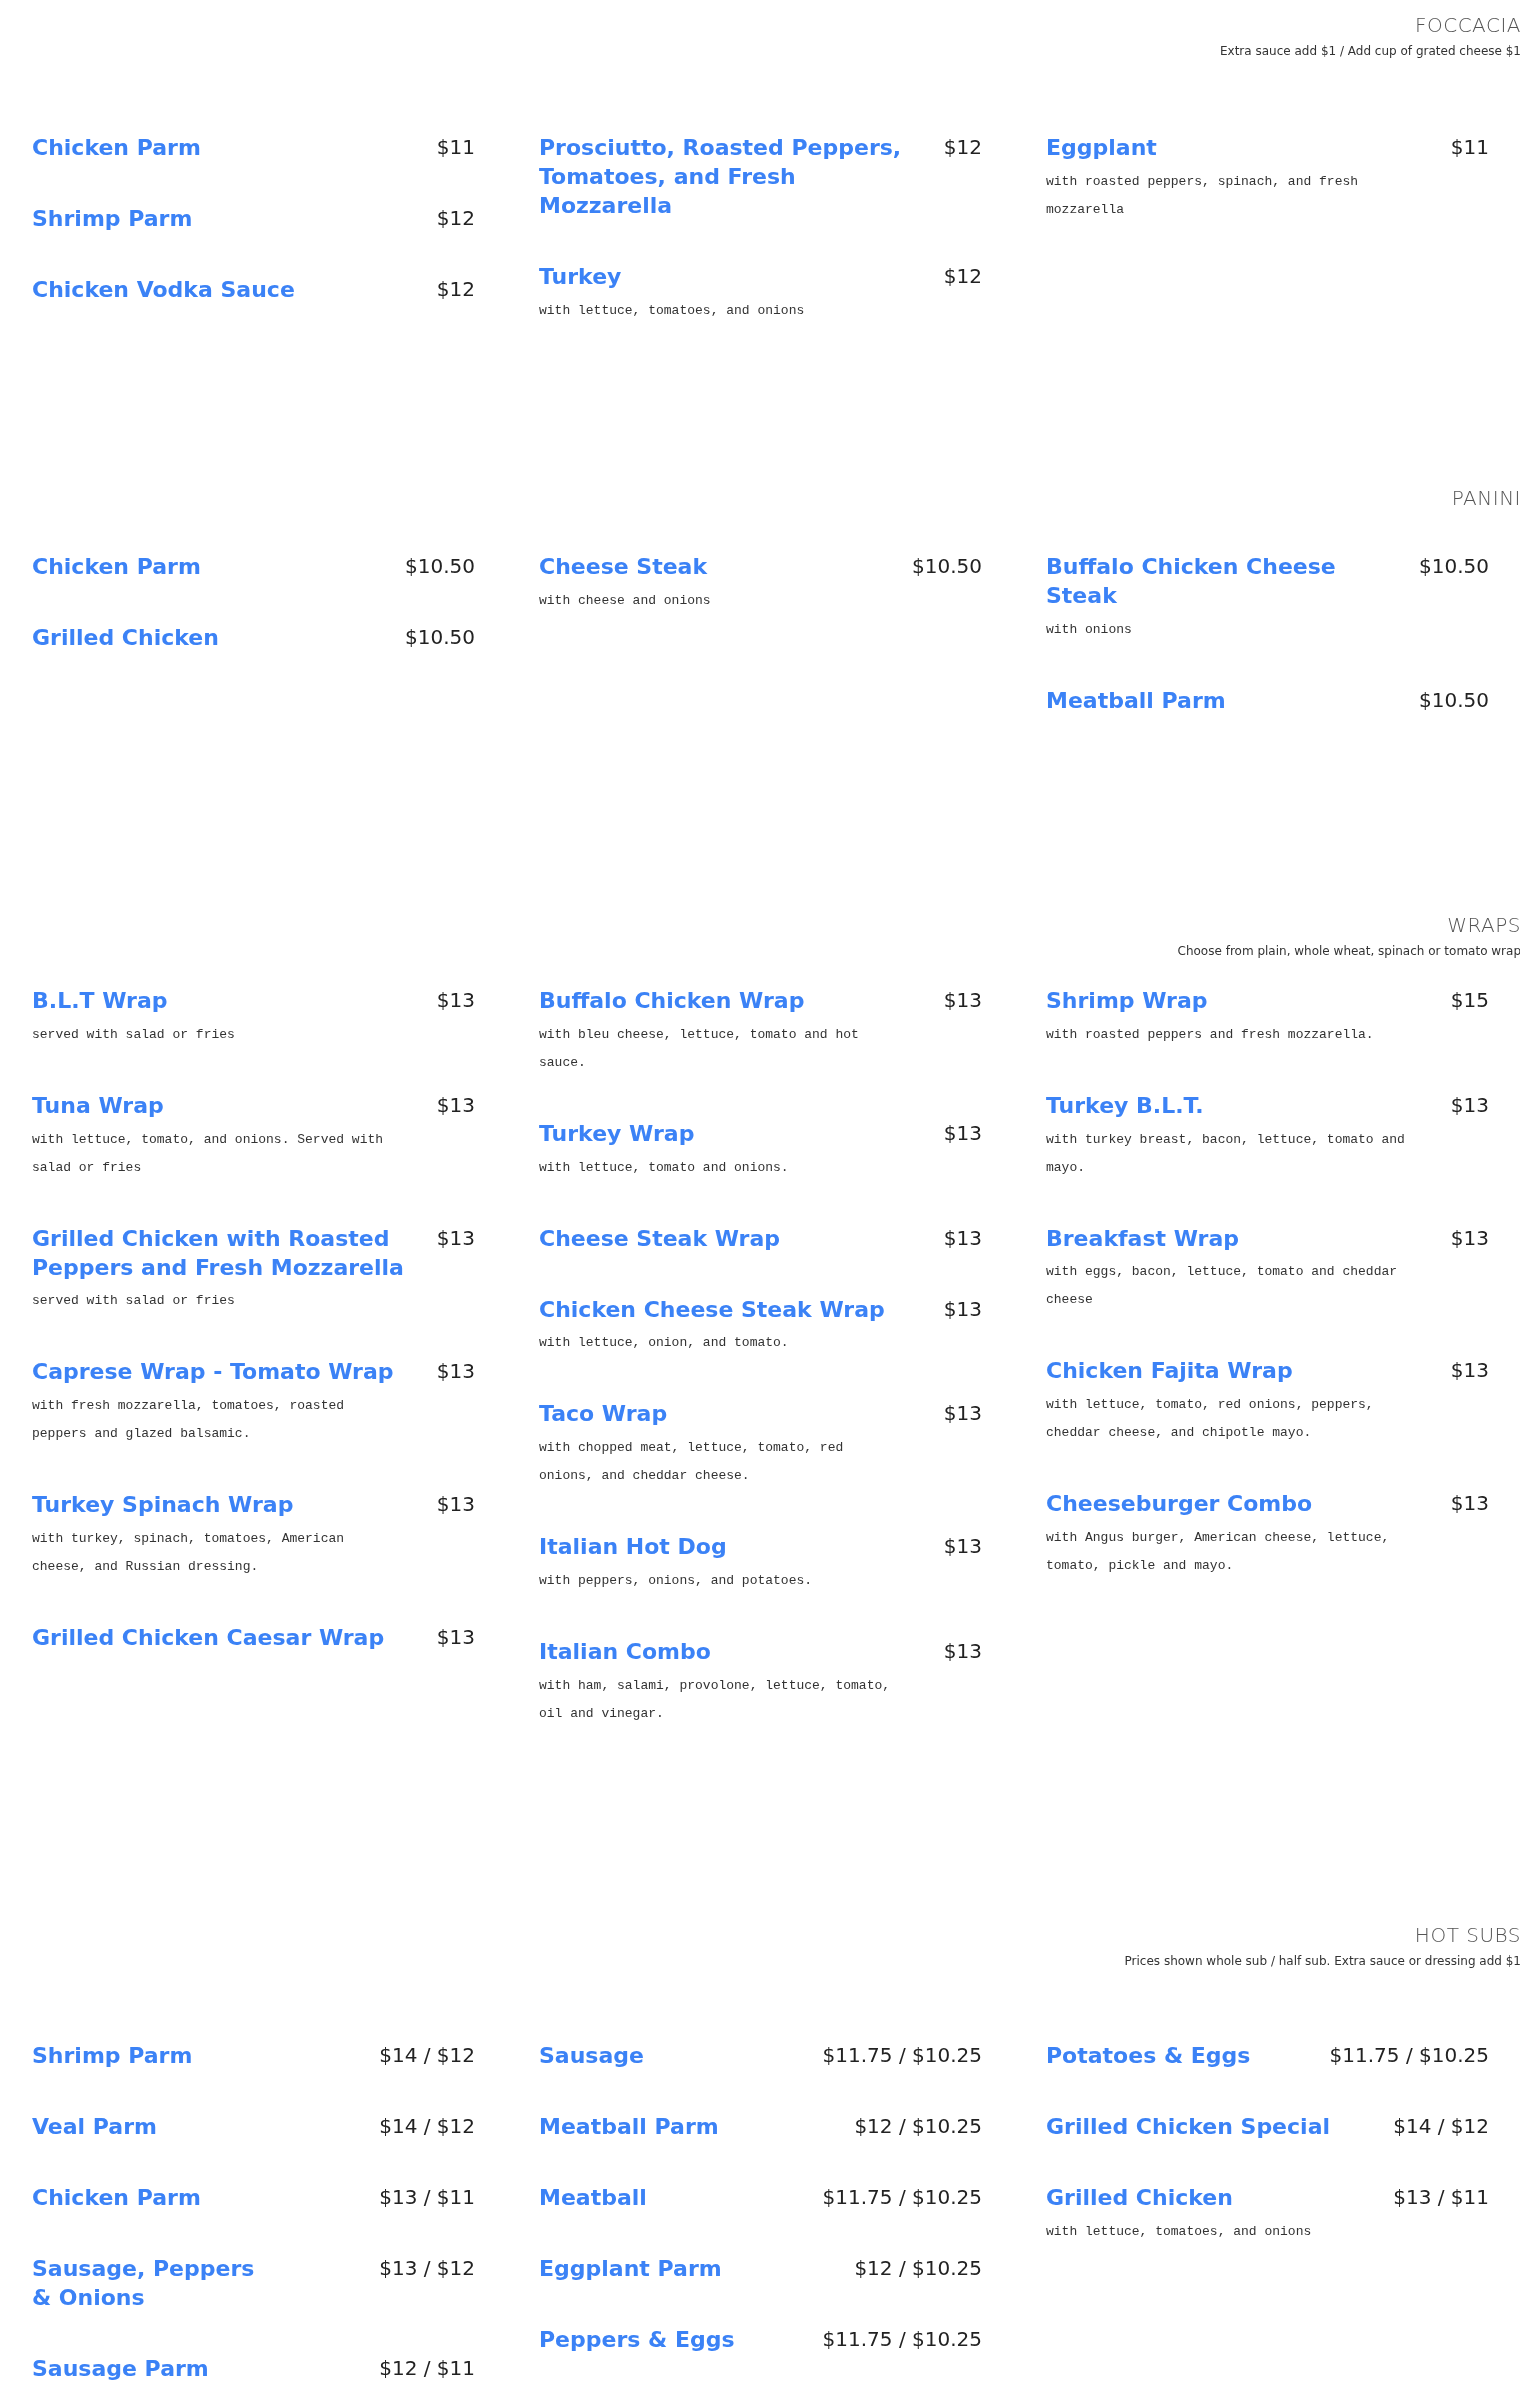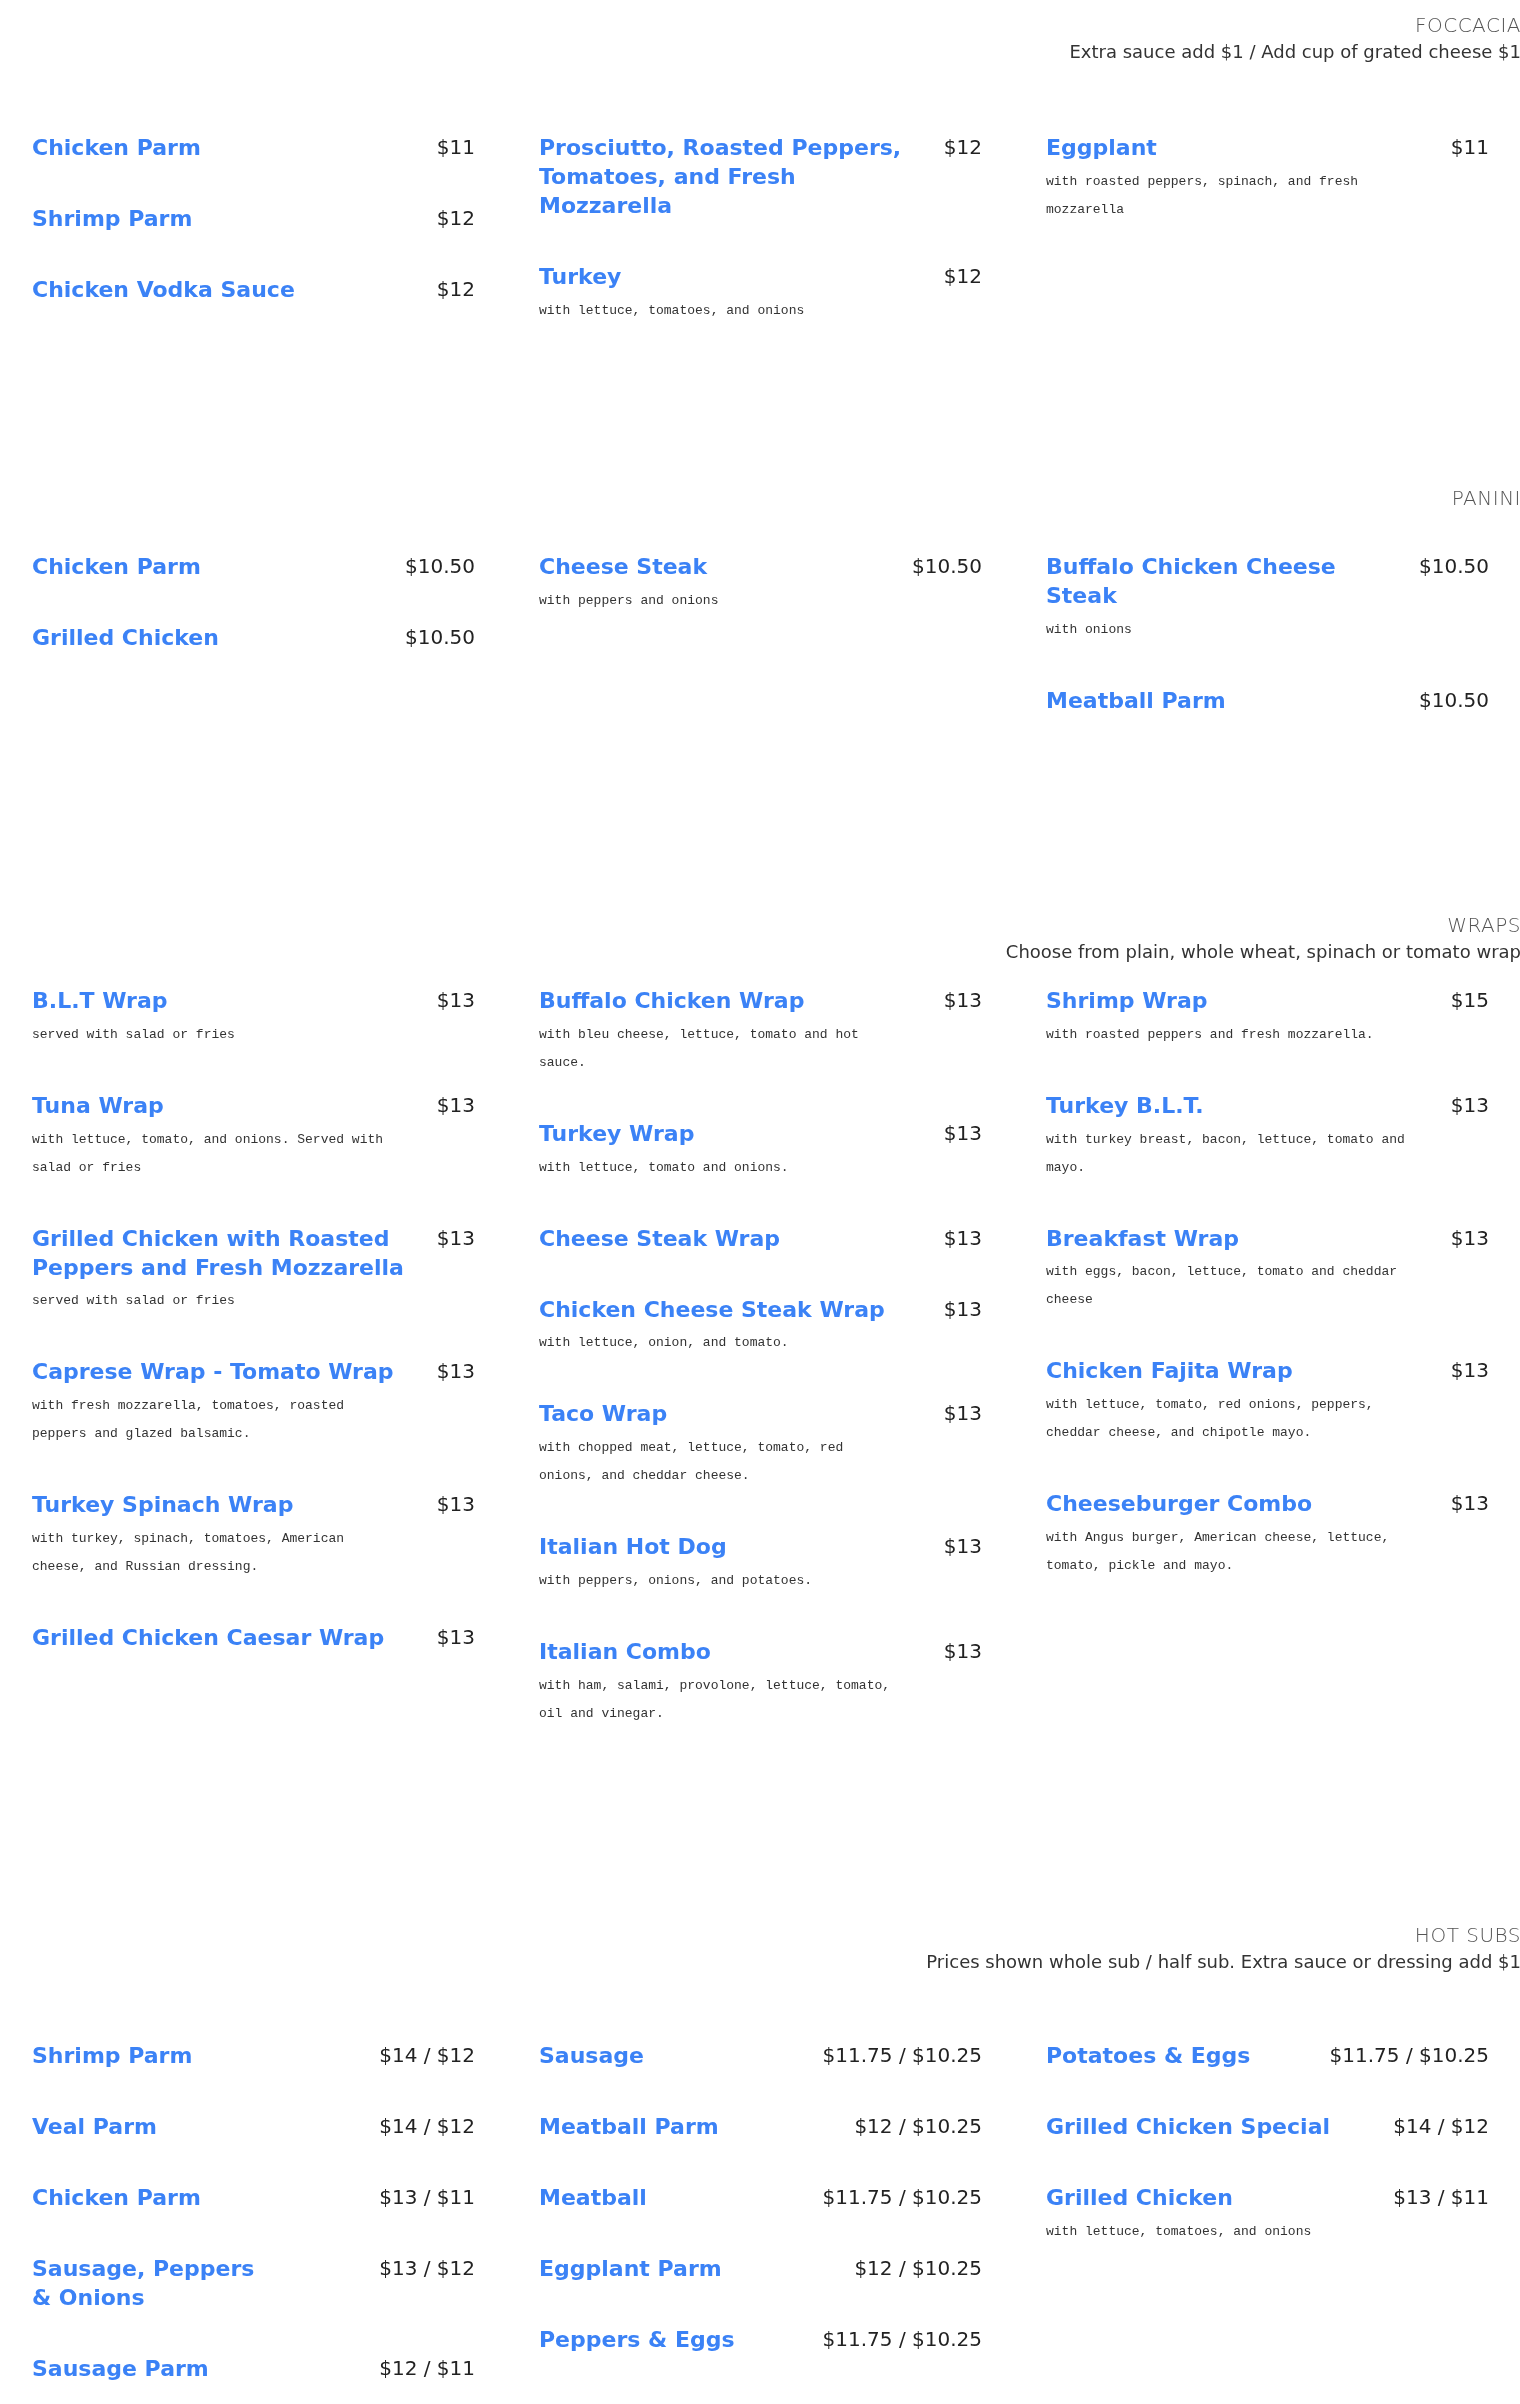--- a/index.html
+++ b/index.html
@@ -24,21 +24,21 @@
     font-family: "DejaVu Sans", "Liberation Sans", sans-serif;
     font-weight: 300;
     font-size: 20px;
     letter-spacing: 0.5px;
     color: #555555;
     line-height: 25px;
     text-transform: uppercase;
   }
   .section-subtitle {
     font-family: "DejaVu Sans", "Liberation Sans", sans-serif;
-    font-size: 18px;
+    font-size: 12px;
     color: #333333;
     line-height: 23px;
     margin-top: 1.9px;
   }
   .columns {
     position: absolute;
     left: 32px;
     width: 1457px;
     display: flex;
     justify-content: space-between;
@@ -162,21 +162,21 @@
         </div>
 
     </div>
   </div>
   <div class="column">
     <div class="item">
       <div class="item-head">
           <span class="item-name">Cheese Steak</span>
           <span class="item-price">$10.50</span>
         </div>
-      <div class="item-desc">with peppers and onions</div>
+      <div class="item-desc">with cheese and onions</div>
     </div>
   </div>
   <div class="column">
     <div class="item">
       <div class="item-head">
           <span class="item-name">Buffalo Chicken Cheese Steak</span>
           <span class="item-price">$10.50</span>
         </div>
       <div class="item-desc">with onions</div>
     </div>

